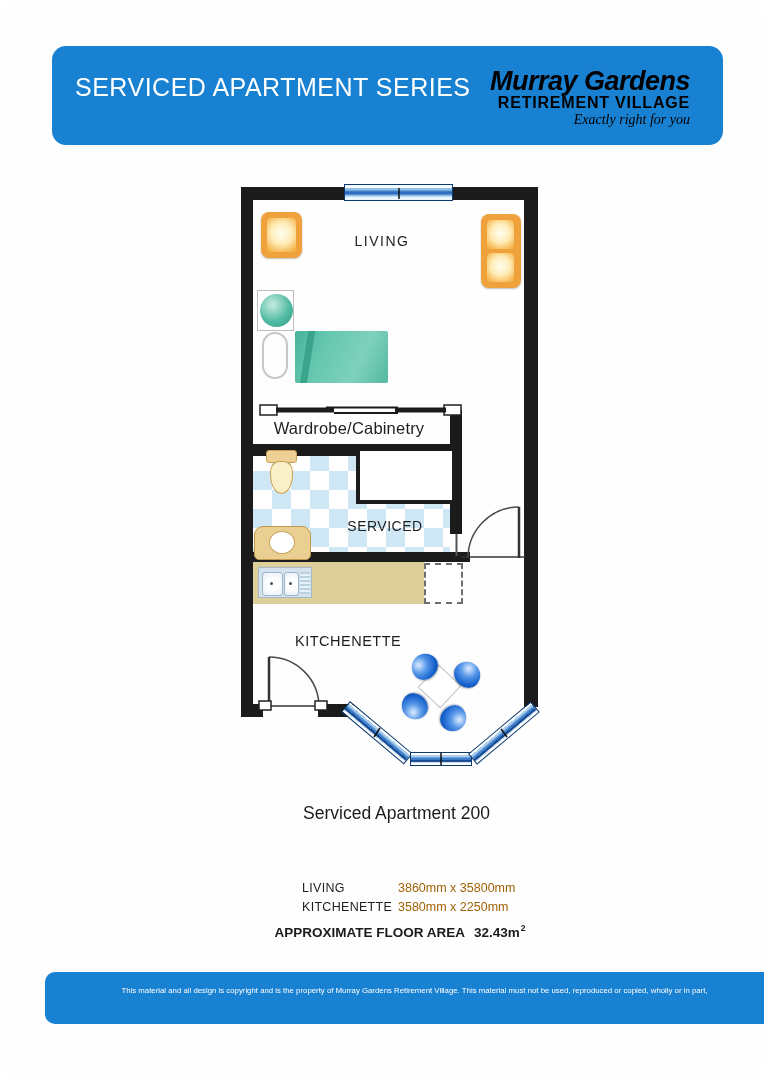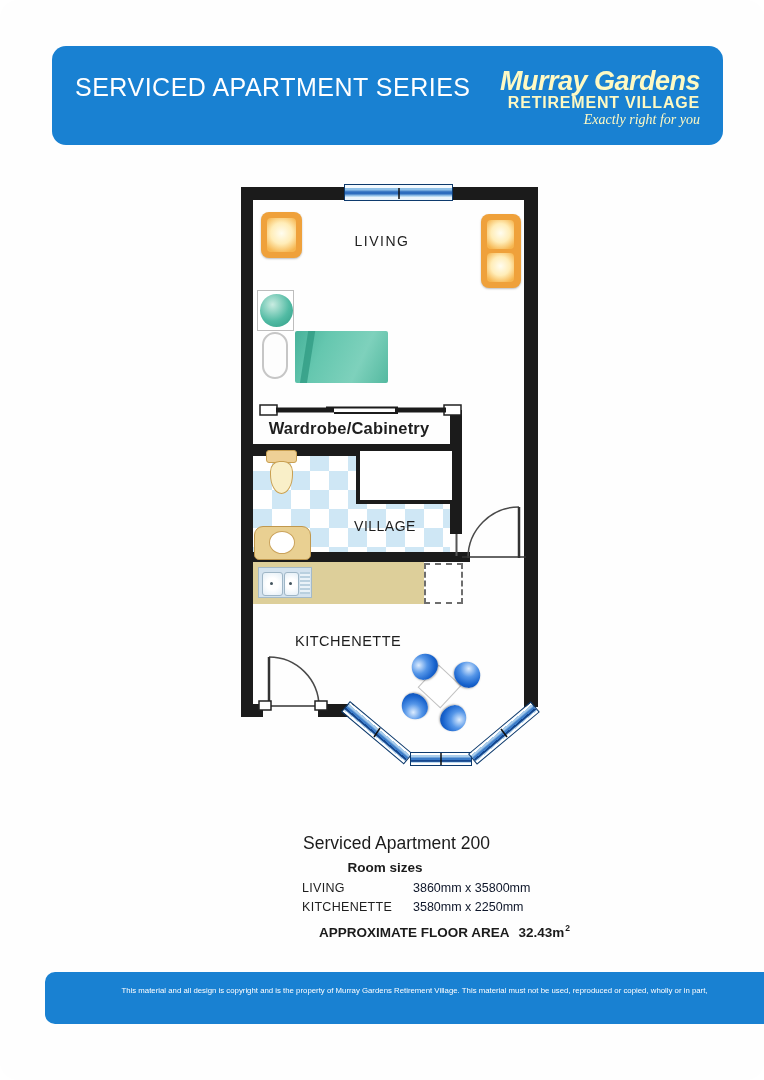--- a/index.html
+++ b/index.html
@@ -2,21 +2,21 @@
 <html><head>
 <meta charset="utf-8">
 <style>
   html,body{margin:0;padding:0;background:#ffffff;}
   .page{position:relative;width:764px;height:1080px;background:#fefefe;overflow:hidden;
         font-family:"Liberation Sans", sans-serif;border-radius:18px;}
 
   
   .banner{position:absolute;left:52px;top:46px;width:671px;height:99px;background:#1981d2;border-radius:14px;}
   .series-title{position:absolute;left:23px;top:27px;color:#ffffff;font-size:25px;font-weight:500;letter-spacing:.5px;white-space:nowrap;}
-  .brand{position:absolute;right:23px;top:20px;text-align:right;color:#fef9c3;}
+  .brand{position:absolute;right:33px;top:20px;text-align:right;color:#000000;}
   .brand-name{font-size:27px;font-weight:bold;font-style:italic;letter-spacing:-.5px;line-height:30px;}
   .brand-sub{font-size:16px;font-weight:bold;letter-spacing:.8px;line-height:14px;}
   .brand-tag{font-size:14px;font-style:italic;font-family:Liberation Serif, serif;line-height:19px;}
   .footer-banner{position:absolute;left:45px;top:972px;width:739px;height:52px;background:#1981d2;border-radius:10px;
                  color:#ffffff;font-size:7.8px;line-height:11.5px;text-align:center;padding-top:13px;box-sizing:border-box;}
 
   
   .wall{position:absolute;background:#1b1b1b;}
 
   
@@ -61,31 +61,31 @@
   .sink .drain{position:absolute;left:41px;top:4px;width:10px;height:22px;
        background:repeating-linear-gradient(to bottom,#b9d0df 0 2px,#e9f2f8 2px 4px);}
   .dining-table{position:absolute;left:424px;top:671px;width:31px;height:31px;background:#ffffff;border:1.5px solid #c2c2c2;box-sizing:border-box;transform:rotate(43deg);}
   .chair{position:absolute;width:27px;height:25px;border-radius:50% 50% 48% 48% / 55% 55% 45% 45%;
        background:radial-gradient(circle at 38% 30%,#dcecff 0%,#5596e8 35%,#1661cc 68%,#0b3f96 100%);
        box-shadow:0 1px 2px rgba(0,0,0,.35);}
 
   
   .room-label{position:absolute;color:#1e1e1e;text-align:center;}
   .lbl-living{left:332px;top:233px;width:100px;font-size:14px;letter-spacing:1.5px;}
-  .lbl-wardrobe{left:264px;top:419px;width:170px;font-size:16.5px;font-weight:700;letter-spacing:.2px;}
+  .lbl-wardrobe{left:264px;top:419px;width:170px;font-size:16.5px;font-weight:400;letter-spacing:.2px;}
   .lbl-bathroom{left:335px;top:518px;width:100px;font-size:14px;font-weight:500;letter-spacing:.5px;}
   .lbl-kitchenette{left:295px;top:633px;width:100px;font-size:14.5px;font-weight:500;letter-spacing:.5px;}
 
   
-  .apt-name{position:absolute;left:230px;top:803px;width:333px;text-align:center;font-size:17.5px;font-weight:500;color:#1b1b1b;margin-top:30px;}
+  .apt-name{position:absolute;left:230px;top:803px;width:333px;text-align:center;font-size:17.5px;font-weight:500;color:#1b1b1b;}
   .apt-type{position:absolute;left:230px;top:826px;width:333px;text-align:center;font-size:17.5px;font-weight:500;color:#1b1b1b;letter-spacing:.3px;}
   .room-sizes-h{position:absolute;left:230px;top:860px;width:310px;text-align:center;font-size:13.5px;font-weight:bold;color:#1b1b1b;}
   .size-room{position:absolute;left:302px;font-size:12.5px;color:#1e1e1e;letter-spacing:.3px;}
-  .size-val{position:absolute;left:398px;font-size:12.5px;color:#0f172a;margin-left:15px;}
-  .floor-area{position:absolute;left:230px;top:923px;width:340px;text-align:right;font-size:13.5px;font-weight:bold;color:#1b1b1b;}
+  .size-val{position:absolute;left:398px;font-size:12.5px;color:#a16207;}
+  .floor-area{position:absolute;left:230px;top:923px;width:340px;text-align:center;font-size:13.5px;font-weight:bold;color:#1b1b1b;}
   .floor-area sup{font-size:8.5px;margin-left:1px;}
   .fa-val{margin-left:9px;}
 
   svg.overlay{position:absolute;left:0;top:0;pointer-events:none;}
 </style>
 </head>
 <body>
 
 <div class="page">
 
@@ -177,25 +177,24 @@
     <g stroke="#111" stroke-width="1.5">
       <line x1="399" y1="188" x2="399" y2="199"></line>
       <line x1="441" y1="753" x2="441" y2="765"></line>
       <line x1="380" y1="728" x2="374" y2="737"></line>
       <line x1="501" y1="729" x2="507" y2="737"></line>
     </g>
   </svg>
 
   <div class="room-label lbl-living">LIVING</div>
   <div class="room-label lbl-wardrobe">Wardrobe/Cabinetry</div>
-  <div class="room-label lbl-bathroom">VILLAGE</div>
+  <div class="room-label lbl-bathroom">SERVICED</div>
   <div class="room-label lbl-kitchenette">KITCHENETTE</div>
 
   <div class="apt-name">Serviced Apartment 200</div>
-  <div class="room-sizes-h">Room sizes</div>
 
   <span class="size-room" style="top:881px;">LIVING</span>
   <span class="size-val" style="top:881px;">3860mm x 35800mm</span>
   <span class="size-room" style="top:900px;">KITCHENETTE</span>
   <span class="size-val" style="top:900px;">3580mm x 2250mm</span>
 
   <div class="floor-area">
     <span>APPROXIMATE FLOOR AREA</span><span class="fa-val">32.43m</span><sup>2</sup>
   </div>
 

